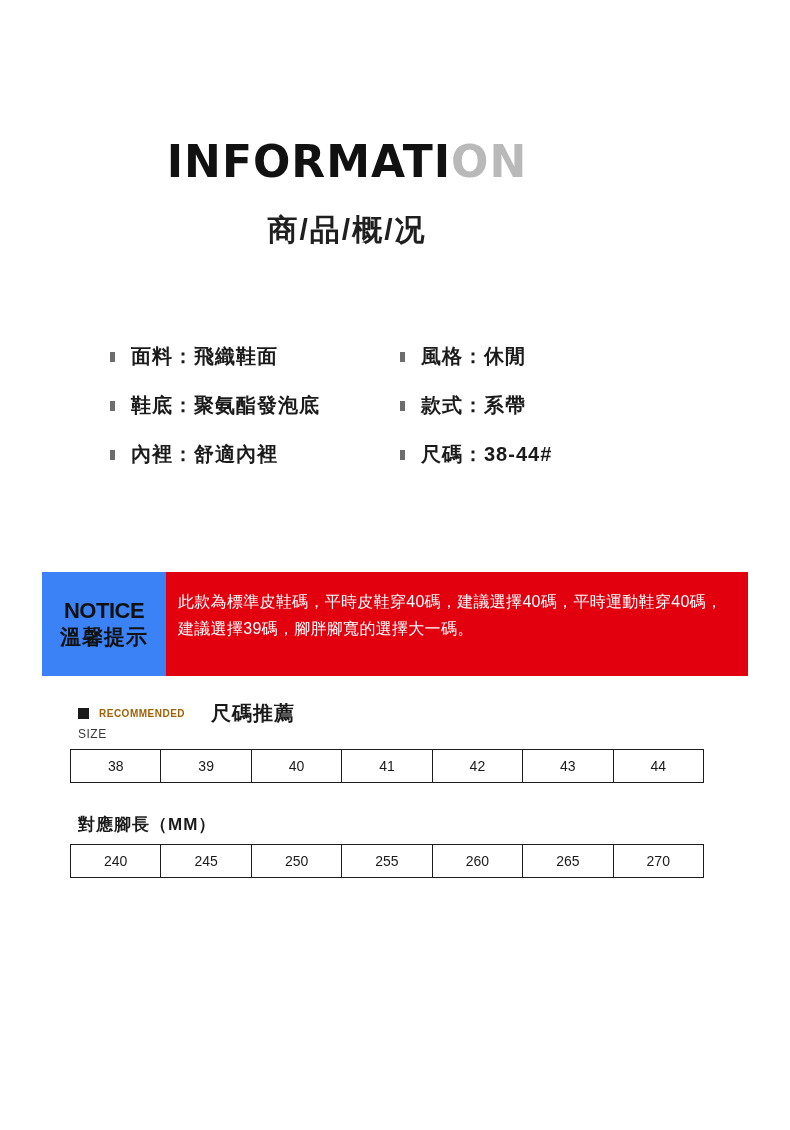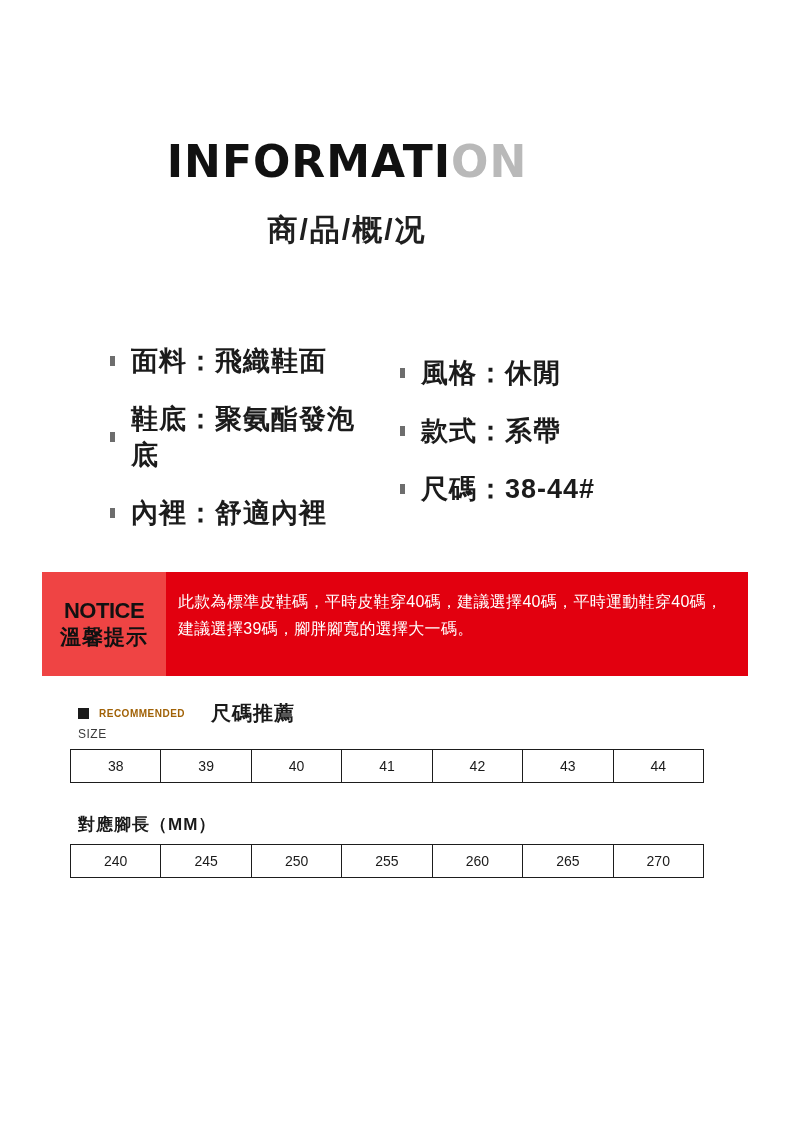--- a/index.html
+++ b/index.html
@@ -55,25 +55,25 @@
     display: flex;
     justify-content: center;
     gap: 0px;
   }
   .spec-col {
     display: flex;
     flex-direction: column;
     gap: 22px;
   }
   .spec-col.left { width: 330px; padding-left: 78px; box-sizing: border-box; }
-  .spec-col.right { width: 300px; padding-left: 38px; box-sizing: border-box; margin-top: 12px; }
+  .spec-col.right { width: 300px; padding-left: 38px; box-sizing: border-box; }
   .spec-item {
     display: flex;
     align-items: center;
-    font-size: 27px;
+    font-size: 20px;
     font-weight: 600;
     color: #1b1b1b;
     letter-spacing: 1px;
   }
   .bullet {
     width: 5px;
     height: 10px;
     background: #6d6d6d;
     margin-right: 16px;
     flex: 0 0 auto;
@@ -85,21 +85,21 @@
     top: 572px;
     left: 42px;
     width: 706px;
     height: 104px;
     background: #e2000f;
     display: flex;
     align-items: stretch;
   }
   .notice-label {
     width: 124px;
-    background: #ef4444;
+    background: #3b82f6;
     color: #111111;
     display: flex;
     flex-direction: column;
     justify-content: center;
     align-items: center;
     flex: 0 0 auto;
   }
   .notice-label .en {
     font-size: 22px;
     font-weight: 800;

